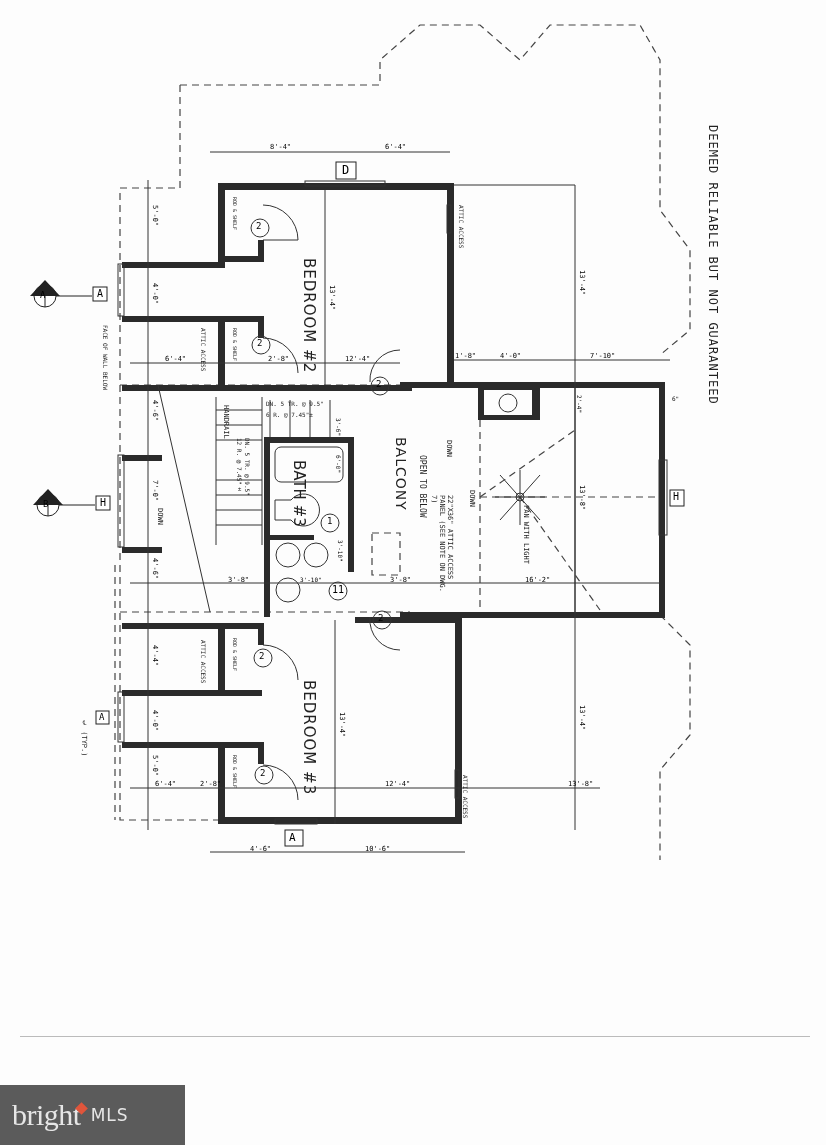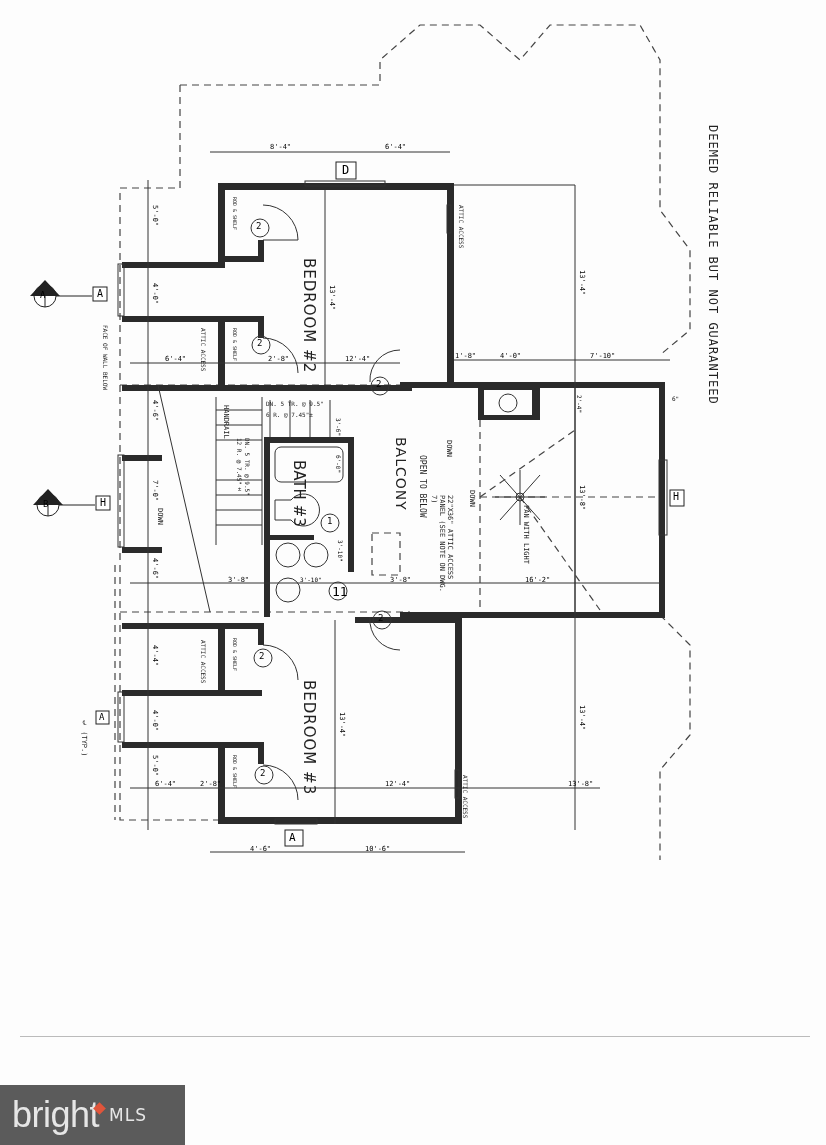--- a/index.html
+++ b/index.html
@@ -12,21 +12,21 @@
   .dimline { stroke: #333; stroke-width: 1; }
   .disclaimer {
     position: absolute; left: 706px; top: 125px;
     writing-mode: vertical-rl; font-family: "DejaVu Sans Mono", monospace;
     font-size: 12px; letter-spacing: 1px; color: #222; white-space: nowrap;
   }
   .logo {
     position: absolute; left: 0; top: 1085px; width: 185px; height: 60px;
     background: #5b5b5b; display: flex; align-items: center; padding-left: 12px; box-sizing: border-box;
   }
-  .logo-bright { font-family: Liberation Sans, sans-serif; font-size: 36px; color: #e6e6e6; letter-spacing: -0.5px; }
+  .logo-bright { font-family: Liberation Serif, serif; font-size: 30px; color: #e6e6e6; letter-spacing: -0.5px; }
   .logo-dot { display: inline-block; width: 9px; height: 9px; background: #e0553b; transform: rotate(45deg); margin: 0 1px 14px -4px; }
   .logo-mls { font-family: "DejaVu Sans", sans-serif; font-size: 17px; color: #e6e6e6; margin-left: 4px; letter-spacing: 1px; }
   .baseline { position: absolute; left: 20px; top: 1036px; width: 790px; height: 1px; background: #bbb; }
 </style>
 </head>
 <body>
 
 <div class="sheet">
 
 <svg width="826" height="1145" viewBox="0 0 826 1145">
@@ -256,21 +256,21 @@
 <div style="position:absolute;left:151px;top:710px;writing-mode:vertical-rl;font-size:7px;">4'-0"</div>
 <div style="position:absolute;left:151px;top:755px;writing-mode:vertical-rl;font-size:7px;">5'-0"</div>
 
 <div style="position:absolute;left:256px;top:221px;font-size:9px;">2</div>
 <div style="position:absolute;left:257px;top:338px;font-size:9px;">2</div>
 <div style="position:absolute;left:376px;top:379px;font-size:9px;">2</div>
 <div style="position:absolute;left:378px;top:613px;font-size:9px;">2</div>
 <div style="position:absolute;left:259px;top:651px;font-size:9px;">2</div>
 <div style="position:absolute;left:260px;top:768px;font-size:9px;">2</div>
 <div style="position:absolute;left:327px;top:516px;font-size:9px;">1</div>
-<div style="position:absolute;left:332px;top:584px;font-size:13px;">11</div>
+<div style="position:absolute;left:332px;top:584px;font-size:10px;">11</div>
 
 <div class="disclaimer">DEEMED RELIABLE BUT NOT GUARANTEED</div>
 
 <div class="baseline"></div>
 
 <div class="logo">
   <span class="logo-bright">bright</span>
   <span class="logo-dot"></span>
   <span class="logo-mls">MLS</span>
 </div>

